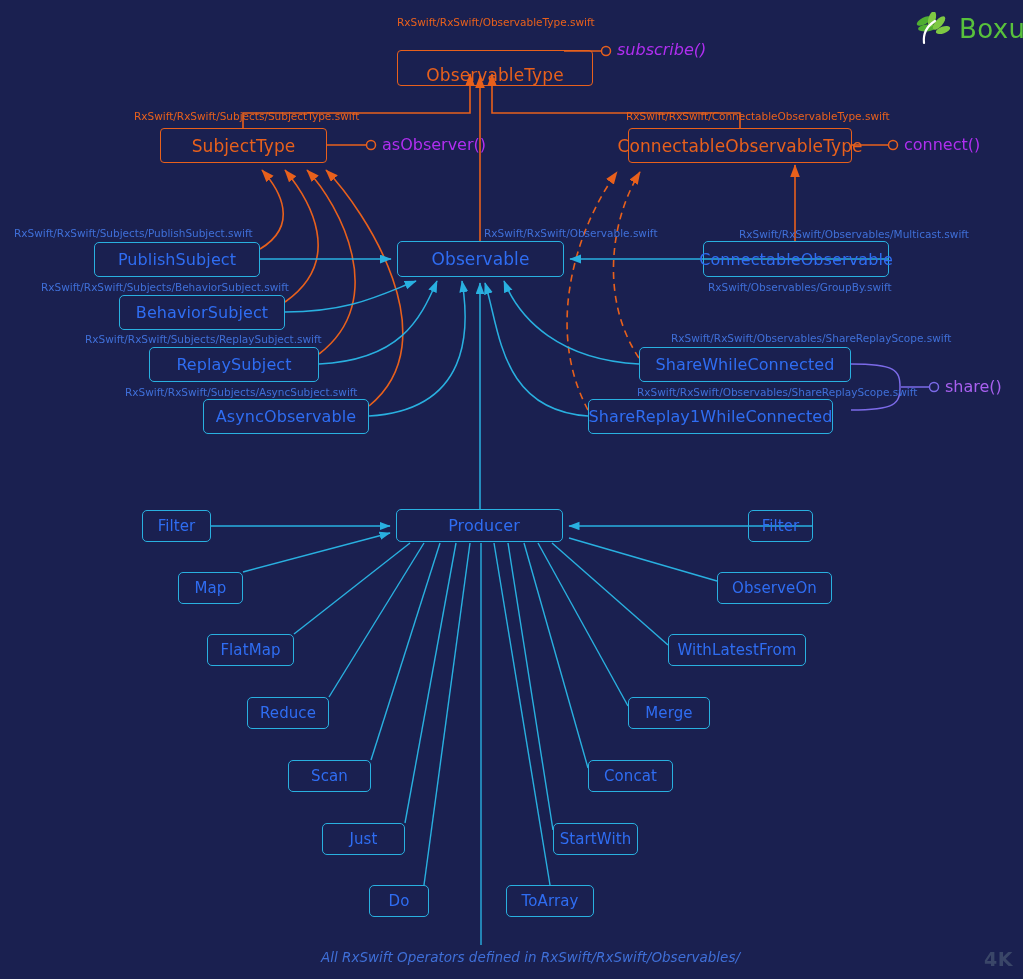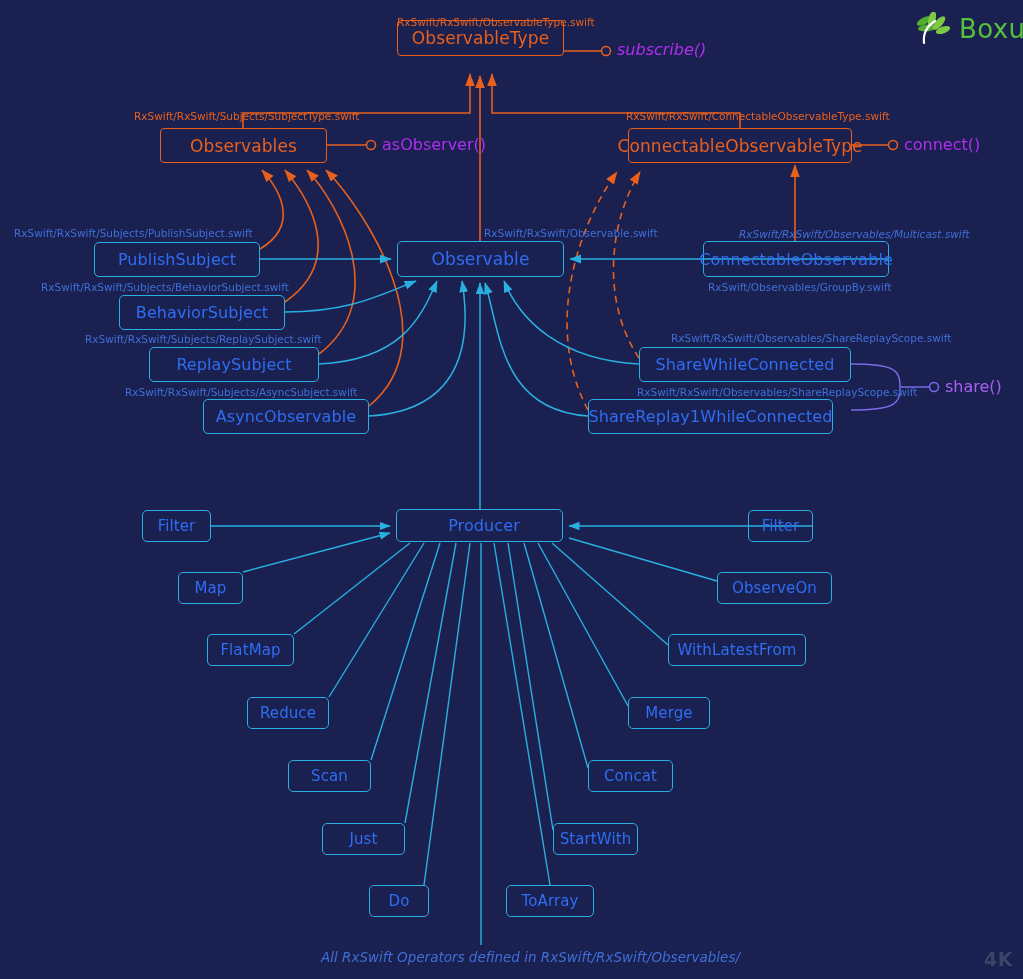--- a/index.html
+++ b/index.html
@@ -144,27 +144,27 @@
       <path d="M424,885 L470,543"></path>
       <path d="M550,885 L494,543"></path>
       <path d="M481,543 L481,945"></path>
     </g>
 
     <g stroke="#7b6ae8" stroke-width="1.5" fill="none">
       <path d="M851,364 C895,364 900,370 900,387 C900,404 895,410 851,410"></path>
     </g>
   </svg>
 
-  <div class="node orange" style="left:397px;top:20px;width:167px;height:36px;font-size:17px;">
+  <div class="node orange" style="left:397px;top:50px;width:196px;height:36px;font-size:17px;align-items:flex-end;">
     <span>ObservableType</span>
   </div>
   <div class="filelabel orange" style="left:397px;top:16px;">RxSwift/RxSwift/ObservableType.swift</div>
 
   <div class="node orange" style="left:160px;top:128px;width:167px;height:35px;font-size:17px;">
-    <span>Observables</span>
+    <span>SubjectType</span>
   </div>
   <div class="filelabel orange" style="left:134px;top:110px;">RxSwift/RxSwift/Subjects/SubjectType.swift</div>
 
   <div class="node orange" style="left:628px;top:128px;width:224px;height:35px;font-size:17px;">
     <span>ConnectableObservableType</span>
   </div>
   <div class="filelabel orange" style="left:626px;top:110px;">RxSwift/RxSwift/ConnectableObservableType.swift</div>
 
   <div class="node" style="left:94px;top:242px;width:166px;height:35px;font-size:16px;">
     <span>PublishSubject</span>
@@ -187,21 +187,21 @@
   <div class="filelabel" style="left:125px;top:386px;">RxSwift/RxSwift/Subjects/AsyncSubject.swift</div>
 
   <div class="node" style="left:397px;top:241px;width:167px;height:36px;font-size:17px;">
     <span>Observable</span>
   </div>
   <div class="filelabel" style="left:484px;top:227px;">RxSwift/RxSwift/Observable.swift</div>
 
   <div class="node" style="left:703px;top:241px;width:186px;height:36px;font-size:16px;">
     <span>ConnectableObservable</span>
   </div>
-  <div class="filelabel" style="left:739px;top:228px;font-style:italic;">RxSwift/RxSwift/Observables/Multicast.swift</div>
+  <div class="filelabel" style="left:739px;top:228px;">RxSwift/RxSwift/Observables/Multicast.swift</div>
   <div class="filelabel" style="left:708px;top:281px;">RxSwift/Observables/GroupBy.swift</div>
 
   <div class="node" style="left:639px;top:347px;width:212px;height:35px;font-size:16px;align-items:center;">
     <span>ShareWhileConnected</span>
   </div>
   <div class="filelabel" style="left:671px;top:332px;">RxSwift/RxSwift/Observables/ShareReplayScope.swift</div>
 
   <div class="node" style="left:588px;top:399px;width:245px;height:35px;font-size:16px;">
     <span>ShareReplay1WhileConnected</span>
   </div>

